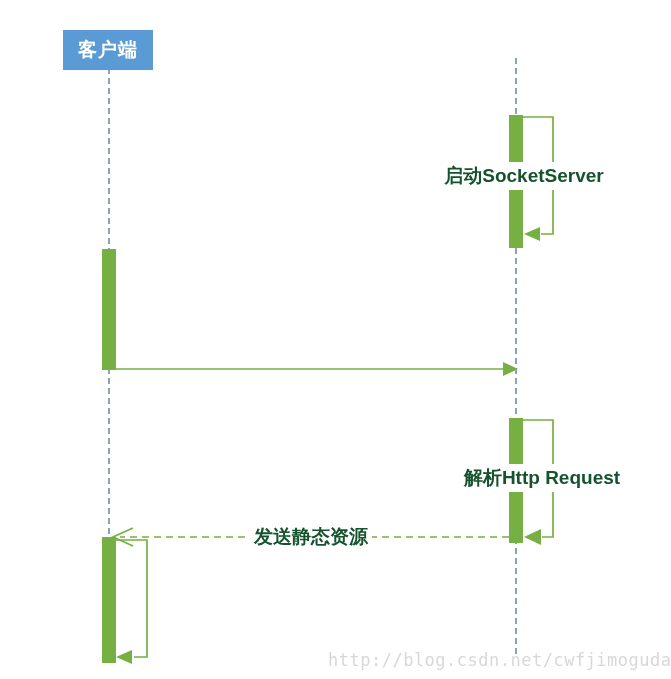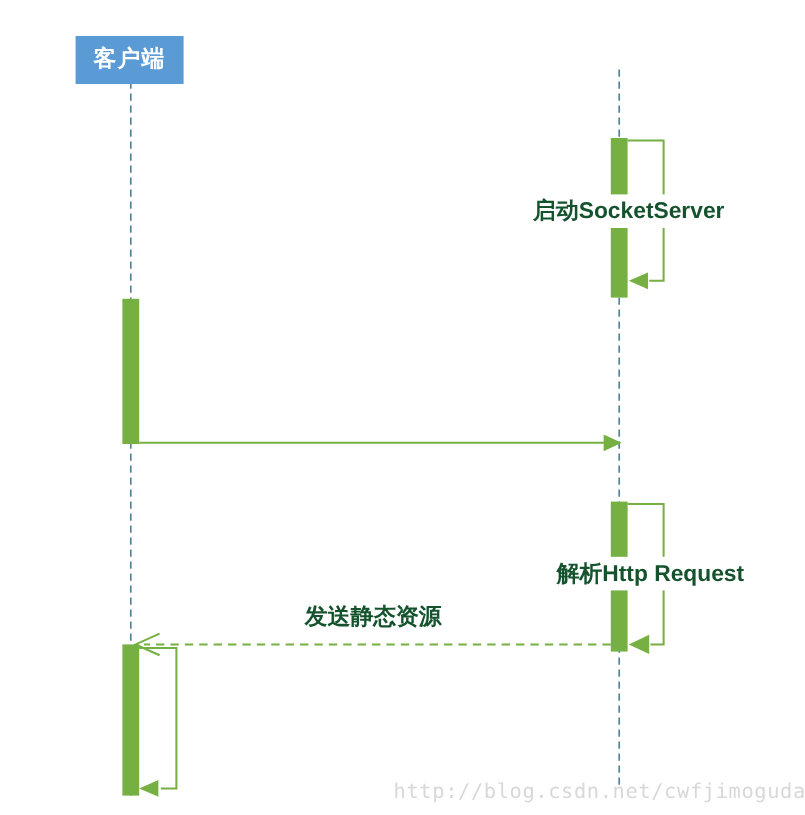--- a/index.html
+++ b/index.html
@@ -41,21 +41,21 @@
     font-size: 19px;
     font-weight: bold;
     white-space: nowrap;
     padding: 1px 4px;
     z-index: 2;
     text-align: center;
   }
   .msg-start   { left: 524px; top: 176px; }
   .msg-http    { left: 312px; top: 369px; font-size: 18px; }
   .msg-parse   { left: 500px; top: 478px; margin-left: 42px; }
-  .msg-send    { left: 311px; top: 514px; text-align: center; }
+  .msg-send    { left: 311px; top: 537px; text-align: center; }
   .msg-page    { left: 116px; top: 597px; }
   .watermark {
     position: absolute;
     left: 328px;
     top: 650px;
     width: 343px;
     color: #d8d8d8;
     font-family: "DejaVu Sans Mono", monospace;
     font-size: 17px;
     letter-spacing: 0.5px;

